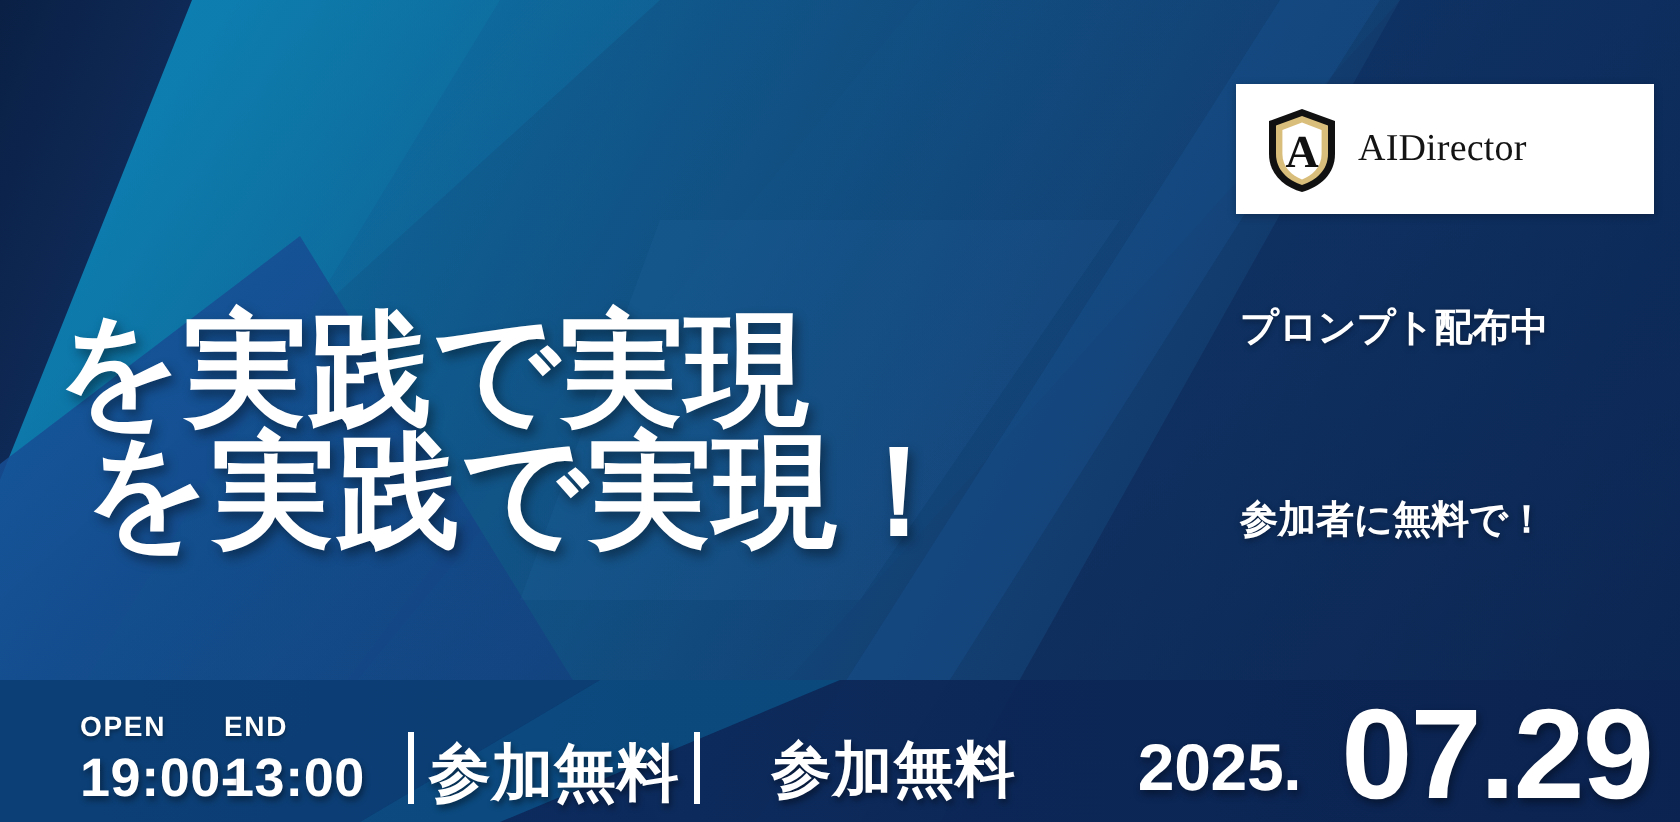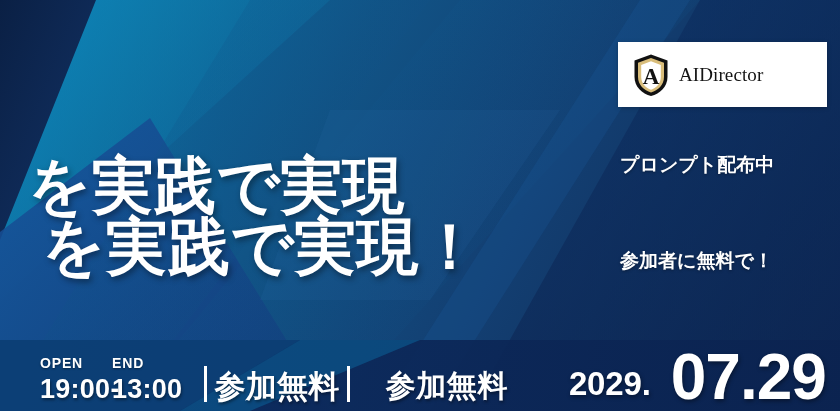--- a/index.html
+++ b/index.html
@@ -325,20 +325,20 @@
 
       <div id="free-chip">
         <span class="chip-rule"></span>
         <span id="free-chip-label">参加無料</span>
         <span class="chip-rule"></span>
       </div>
 
       <div id="venue-label">参加無料</div>
 
       <div id="date-block">
-        <span id="date-year">2029.</span>
+        <span id="date-year">2025.</span>
         <span id="date-md">07.29</span>
       </div>
 
     </div>
   </div>
 
 </div>
 
 </body></html>

